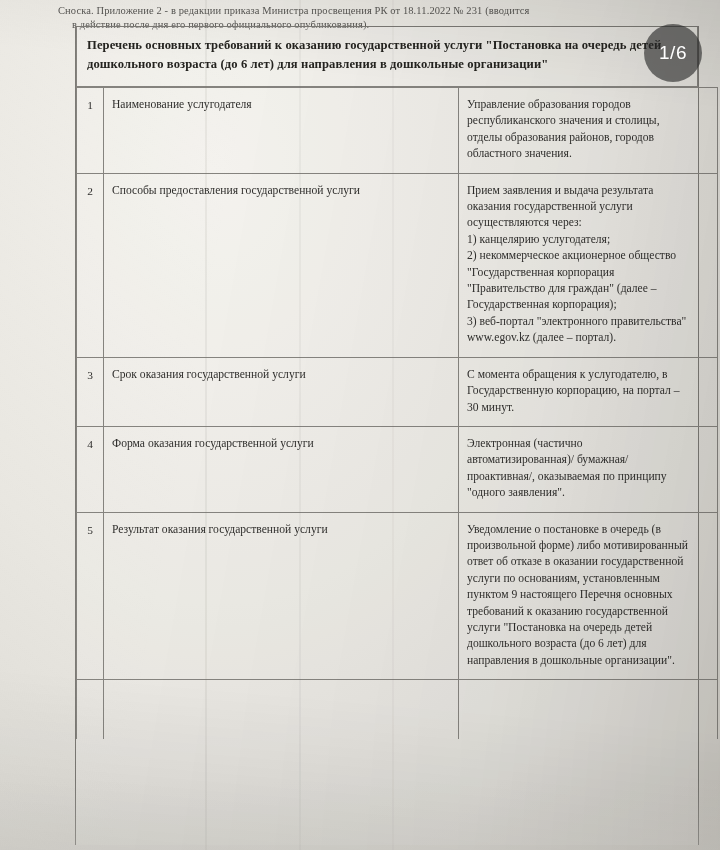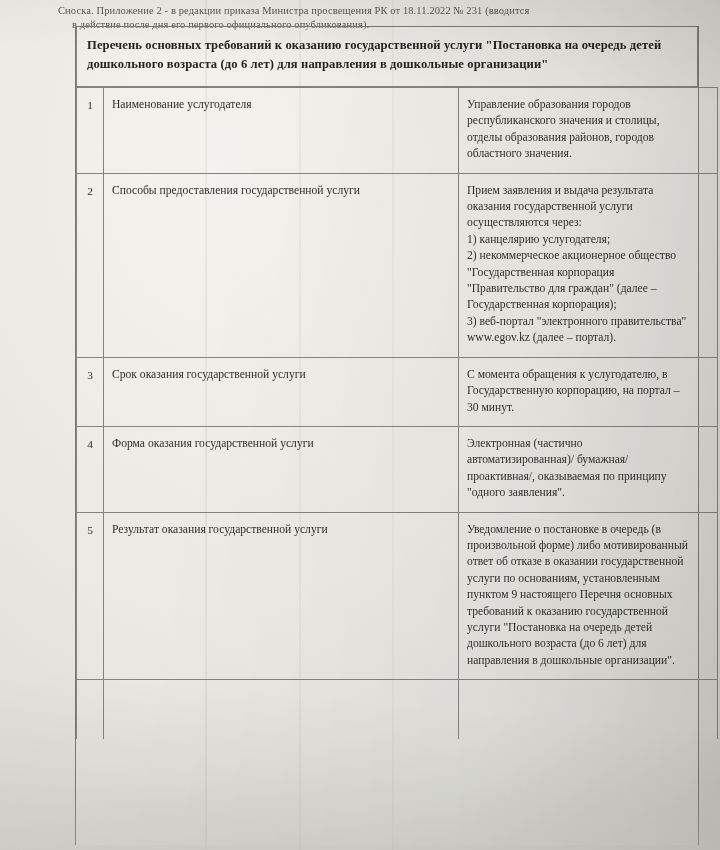--- a/index.html
+++ b/index.html
@@ -223,13 +223,14 @@
     </table>
   </div>
 
   <div class="fold" style="left:205px; opacity:0.55;"></div>
   <div class="fold" style="left:299px; opacity:0.4;"></div>
   <div class="fold" style="left:392px; opacity:0.3;"></div>
 
   <div id="shade"></div>
   <div id="blur-bottom"></div>
 
+  <div id="page-counter">1/6</div>
 </div>
 
 </body></html>

